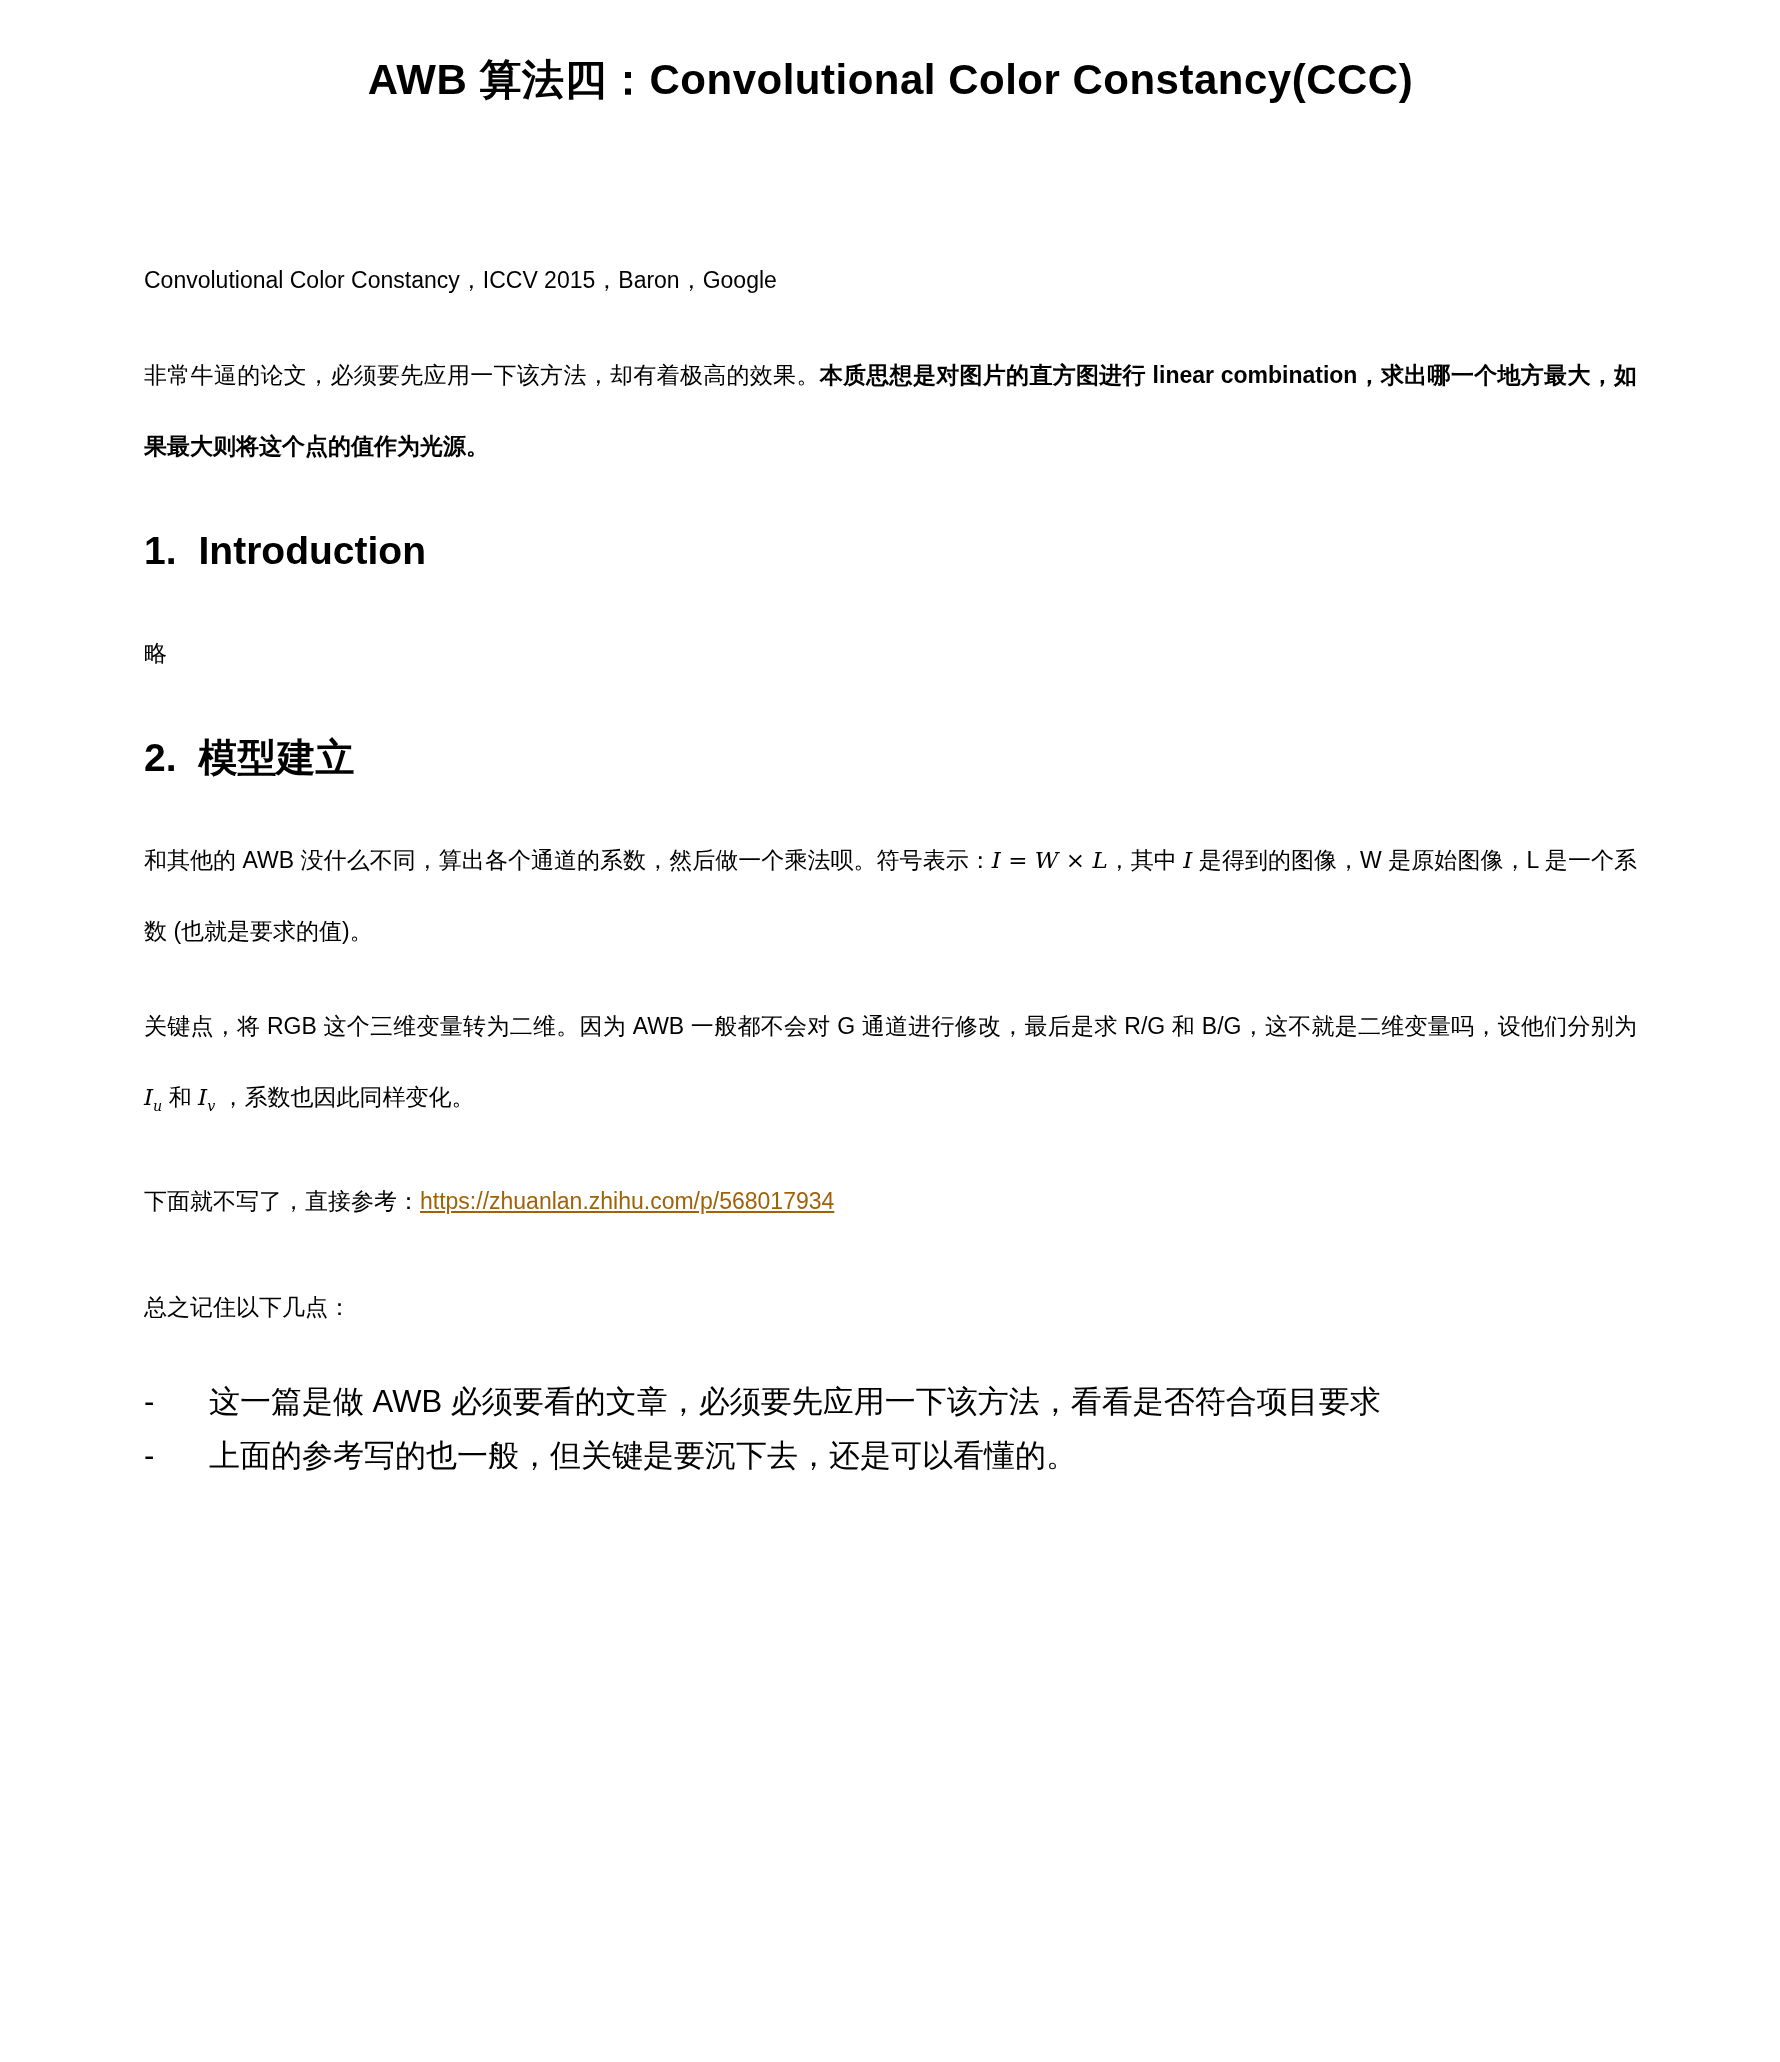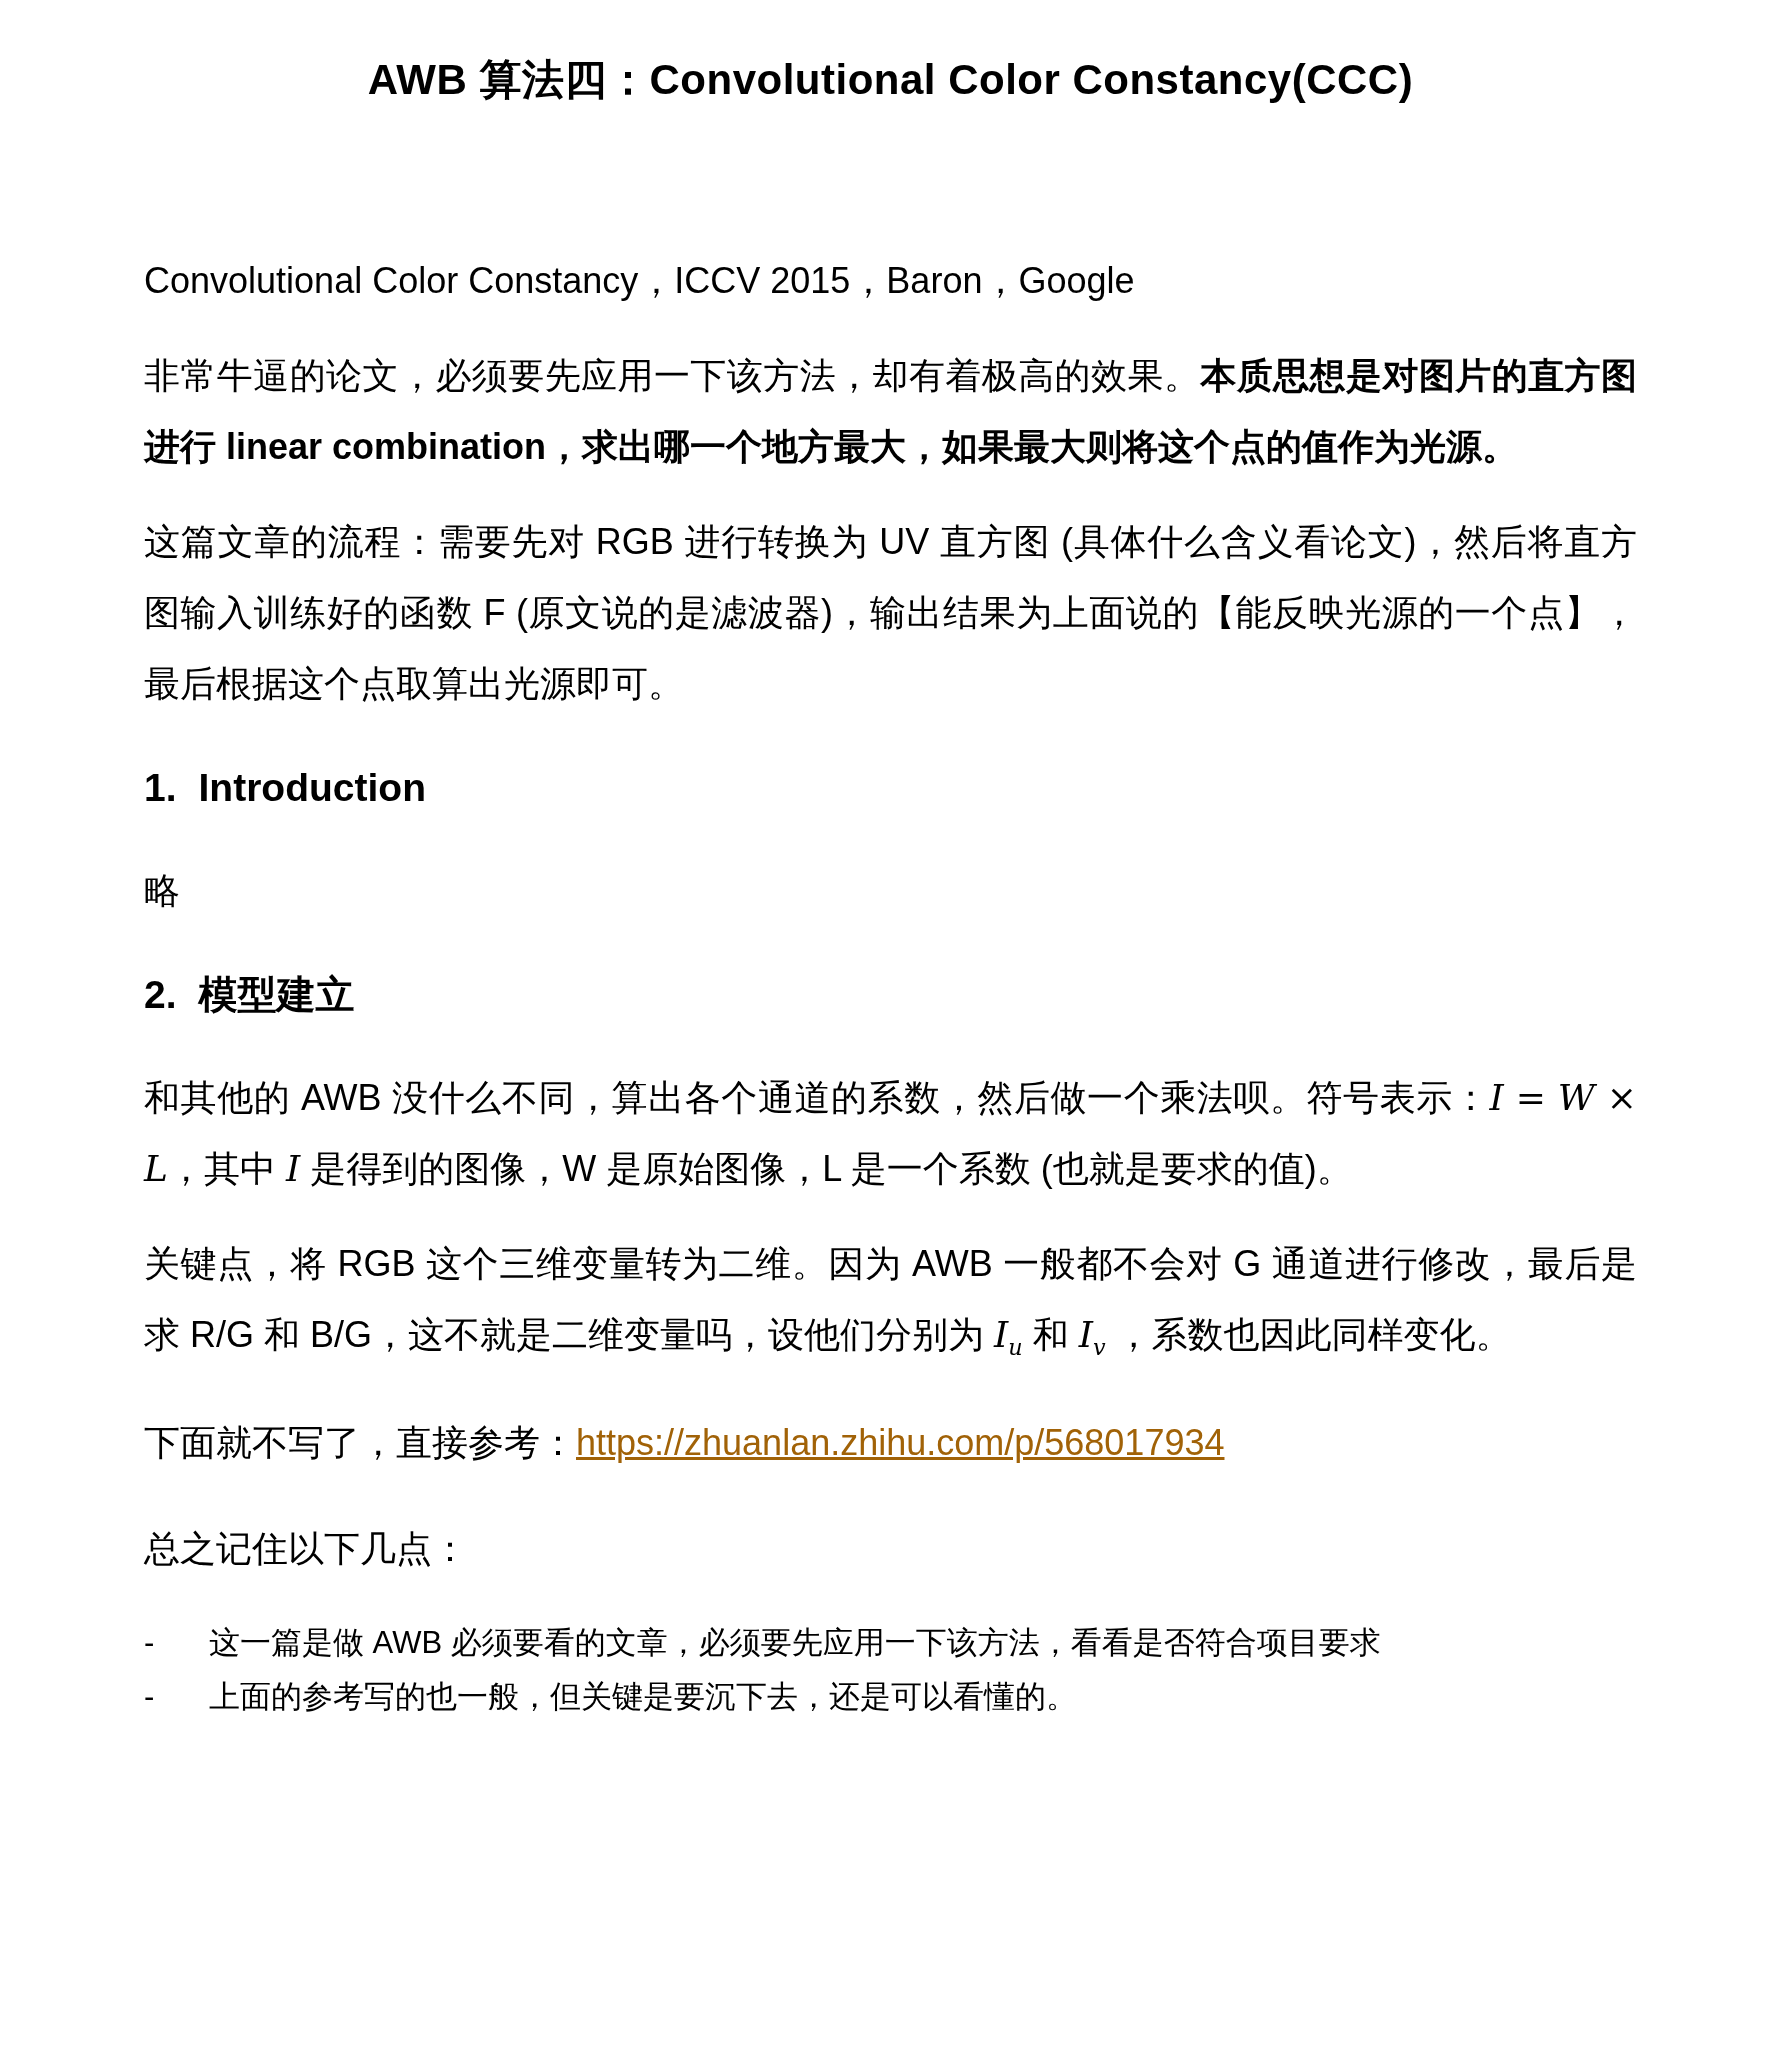--- a/index.html
+++ b/index.html
@@ -22,21 +22,21 @@
     background: #ffffff;
   }
   .doc-title {
     font-size: 42px;
     font-weight: bold;
     text-align: center;
     margin: 0 0 137px 0;
     letter-spacing: 0.5px;
   }
   .para {
-    font-size: 36px;
+    font-size: 23px;
     line-height: 71px;
     text-align: justify;
     text-justify: inter-ideograph;
     margin: 0 0 24px 0;
     word-break: break-word;
   }
   .bold-run { font-weight: bold; }
   .heading {
     display: flex;
     align-items: baseline;
@@ -80,21 +80,20 @@
 
 <div class="page">
 
   <div class="doc-title">AWB 算法四：Convolutional Color Constancy(CCC)</div>
 
   <div class="para">Convolutional Color Constancy，ICCV 2015，Baron，Google</div>
 
   <div class="para"><span>非常牛逼的论文，必须要先应用一下该方法，却有着极高的效果。</span><span class="bold-run">本质思想是对图片的直方图进行 linear combination，求出哪一个地方最大，如果最大则将这个点的值作为光源。</span></div>
 
 
-  <div class="para">这篇文章的流程：需要先对 RGB 进行转换为 UV 直方图 (具体什么含义看论文)，然后将直方图输入训练好的函数 F (原文说的是滤波器)，输出结果为上面说的【能反映光源的一个点】，最后根据这个点取算出光源即可。</div>
 
   <div class="heading">
     <span class="num">1.</span>
     <span>Introduction</span>
   </div>
 
   <div class="para">略</div>
 
   <div class="heading">
     <span class="num">2.</span>

